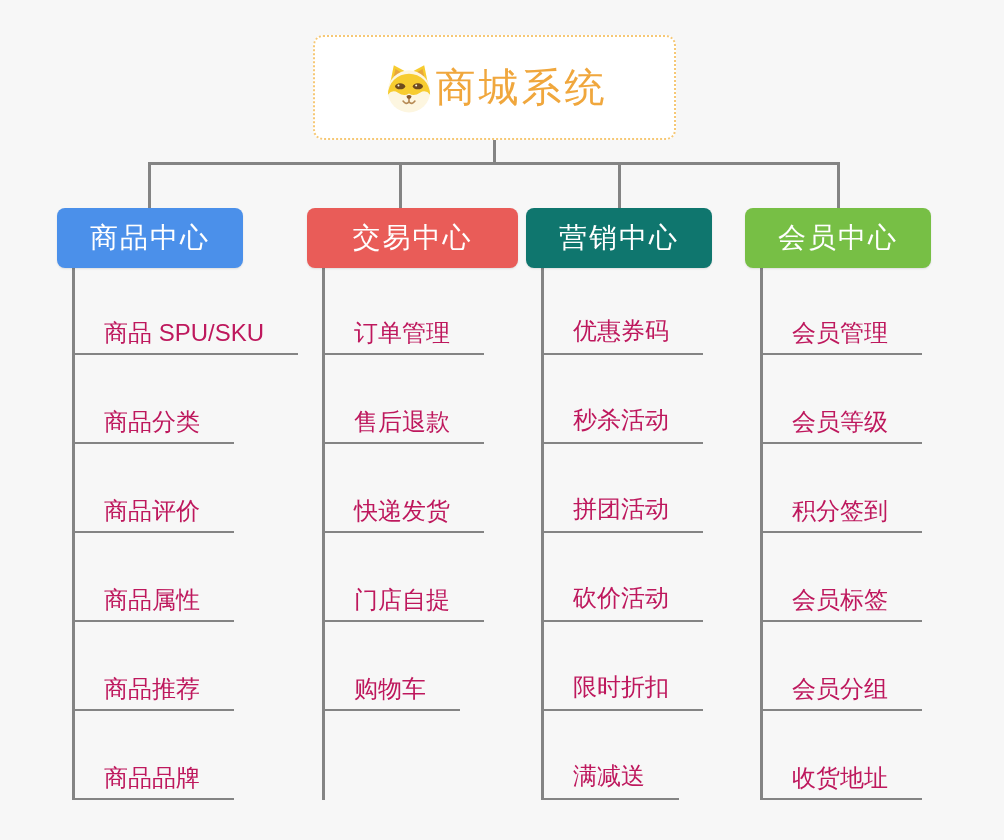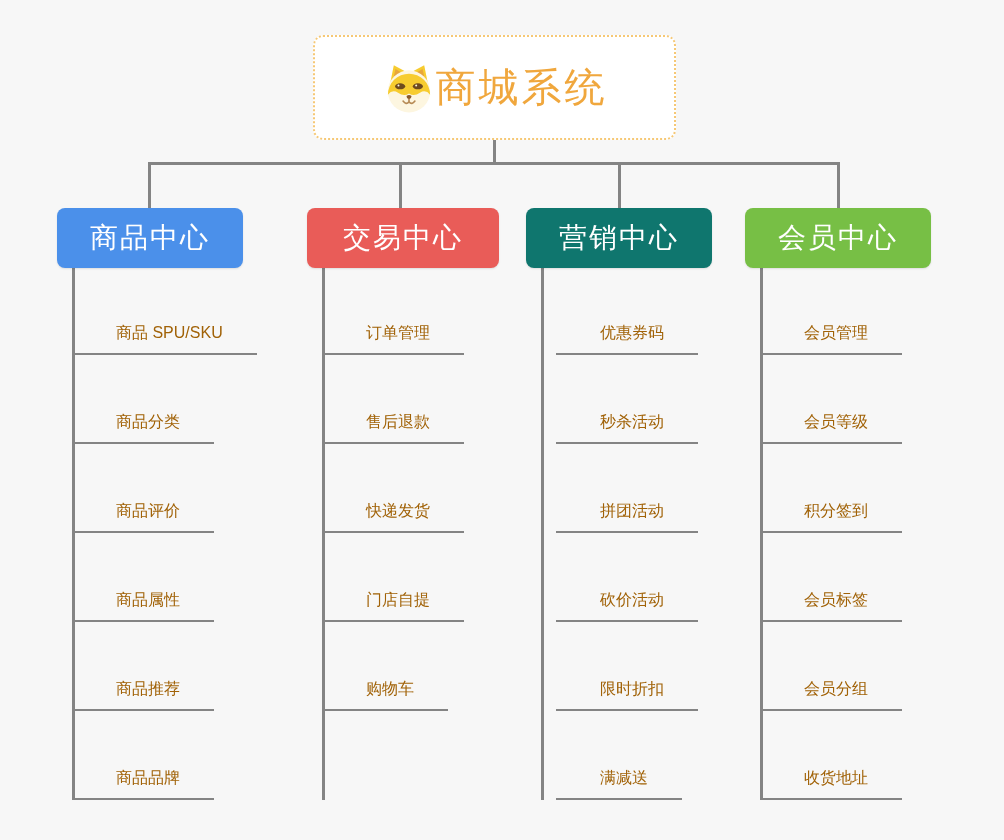--- a/index.html
+++ b/index.html
@@ -33,33 +33,33 @@
 
   
   .header{
     position:absolute;top:208px;height:60px;border-radius:8px;
     color:#FFFFFF;font-size:28px;letter-spacing:2px;
     display:flex;align-items:center;justify-content:center;
     box-shadow:0 1px 2px rgba(0,0,0,0.10);
     cursor:default;white-space:nowrap;
   }
   .h0{left:57px;width:186px;background:#4B90EA;}
-  .h1{left:307px;width:192px;background:#E95C58;}
+  .h1{left:307px;width:211px;background:#E95C58;}
   .h2{left:526px;width:186px;background:#0f766e;}
   .h3{left:745px;width:186px;background:#77BF45;}
 
   
   .item{
     position:absolute;
-    font-size:16px;line-height:28px;color:#a16207;
-    padding:0 34px 6px 44px;
+    font-size:24px;line-height:28px;color:#be185d;
+    padding:0 34px 6px 32px;
     border-bottom:2px solid #848484;
     white-space:nowrap;cursor:default;
   }
-  .c0{left:72px;} .c1{left:322px;} .c2{left:556px;} .c3{left:760px;}
+  .c0{left:72px;} .c1{left:322px;} .c2{left:541px;font-family:Liberation Mono, monospace;} .c3{left:760px;}
   .r0{top:319px;} .r1{top:408px;} .r2{top:497px;}
   .r3{top:586px;} .r4{top:675px;} .r5{top:764px;}
 </style>
 </head>
 <body>
 
 <div class="canvas">
 
   <div class="line v-root"></div>
   <div class="line bus"></div>

